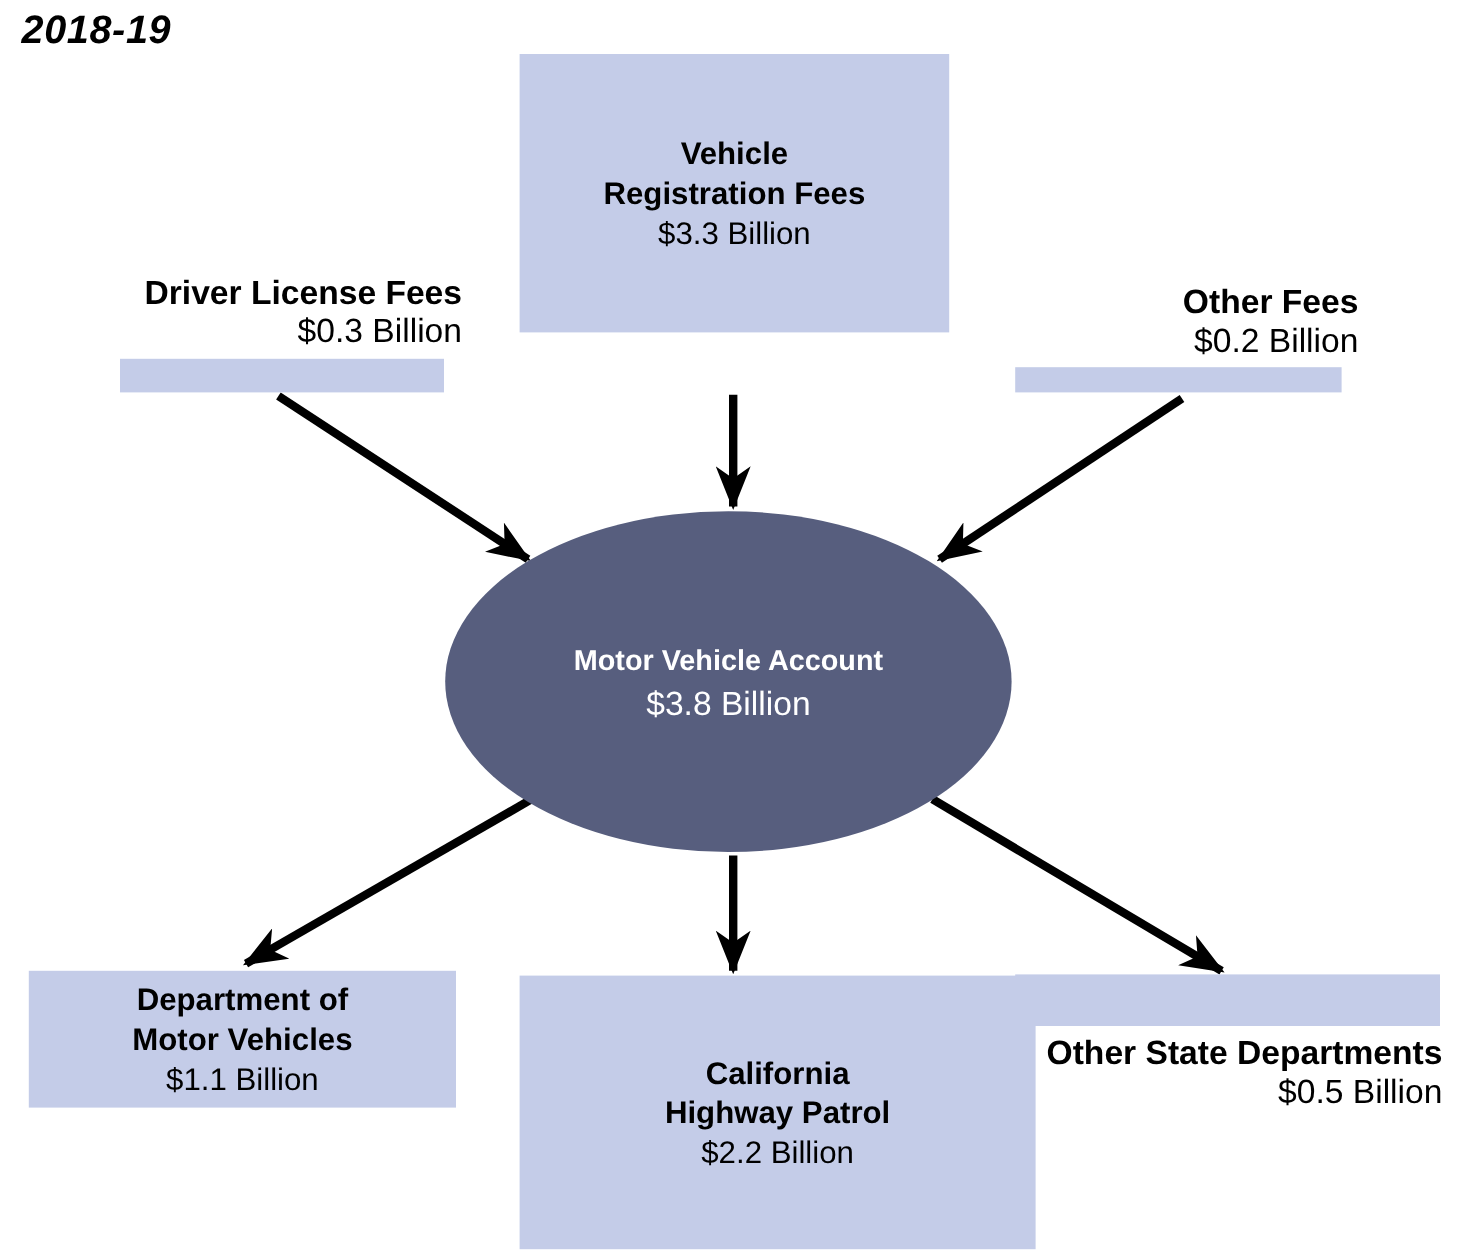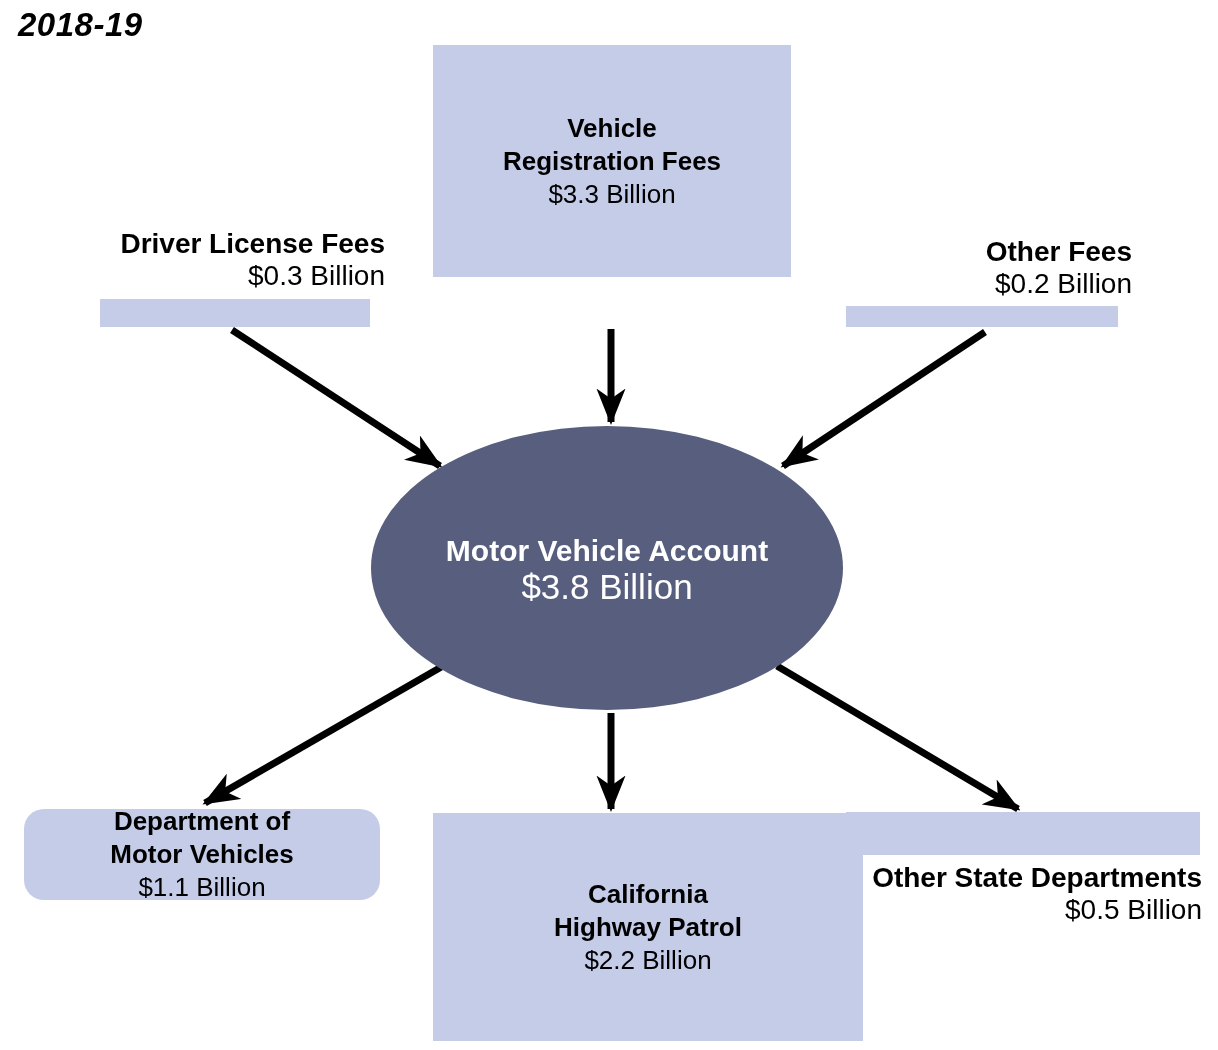--- a/index.html
+++ b/index.html
@@ -41,22 +41,22 @@
     font-size:28px;line-height:32px;
   }
   .bold{font-weight:bold;}
   .ellipse{
     position:absolute;left:371px;top:426px;width:472px;height:284px;
     background:var(--account-ellipse);
     border-radius:50%;
     display:flex;flex-direction:column;align-items:center;justify-content:center;
     color:var(--ellipse-text);text-align:center;
   }
-  .ellipse .name{font-size:30px;font-weight:bold;line-height:38px;}
-  .ellipse .value{font-size:35px;line-height:34px;}
+  .ellipse .name{font-size:24px;font-weight:bold;line-height:38px;}
+  .ellipse .value{font-size:28px;line-height:34px;}
 </style>
 </head>
 <body>
 
 <div class="canvas">
 
   <div class="fiscal-title">2018-19</div>
 
   <svg class="arrows" viewBox="0 0 1218 1050" xmlns="http://www.w3.org/2000/svg">
     <defs>
@@ -88,21 +88,21 @@
     <div class="bold">Other Fees</div>
     <div>$0.2 Billion</div>
   </div>
   <div class="bar" style="left:846px;top:306px;width:272px;height:21px;"></div>
 
   <div class="ellipse">
     <div class="name">Motor Vehicle Account</div>
     <div class="value">$3.8 Billion</div>
   </div>
 
-  <div class="box" style="left:24px;top:809px;width:356px;height:91px;border-radius:20px;">
+  <div class="box" style="left:24px;top:809px;width:356px;height:114px;">
     <div class="bold">Department of</div>
     <div class="bold">Motor Vehicles</div>
     <div>$1.1 Billion</div>
   </div>
 
   <div class="box" style="left:433px;top:813px;width:430px;height:228px;">
     <div class="bold">California</div>
     <div class="bold">Highway Patrol</div>
     <div>$2.2 Billion</div>
   </div>

